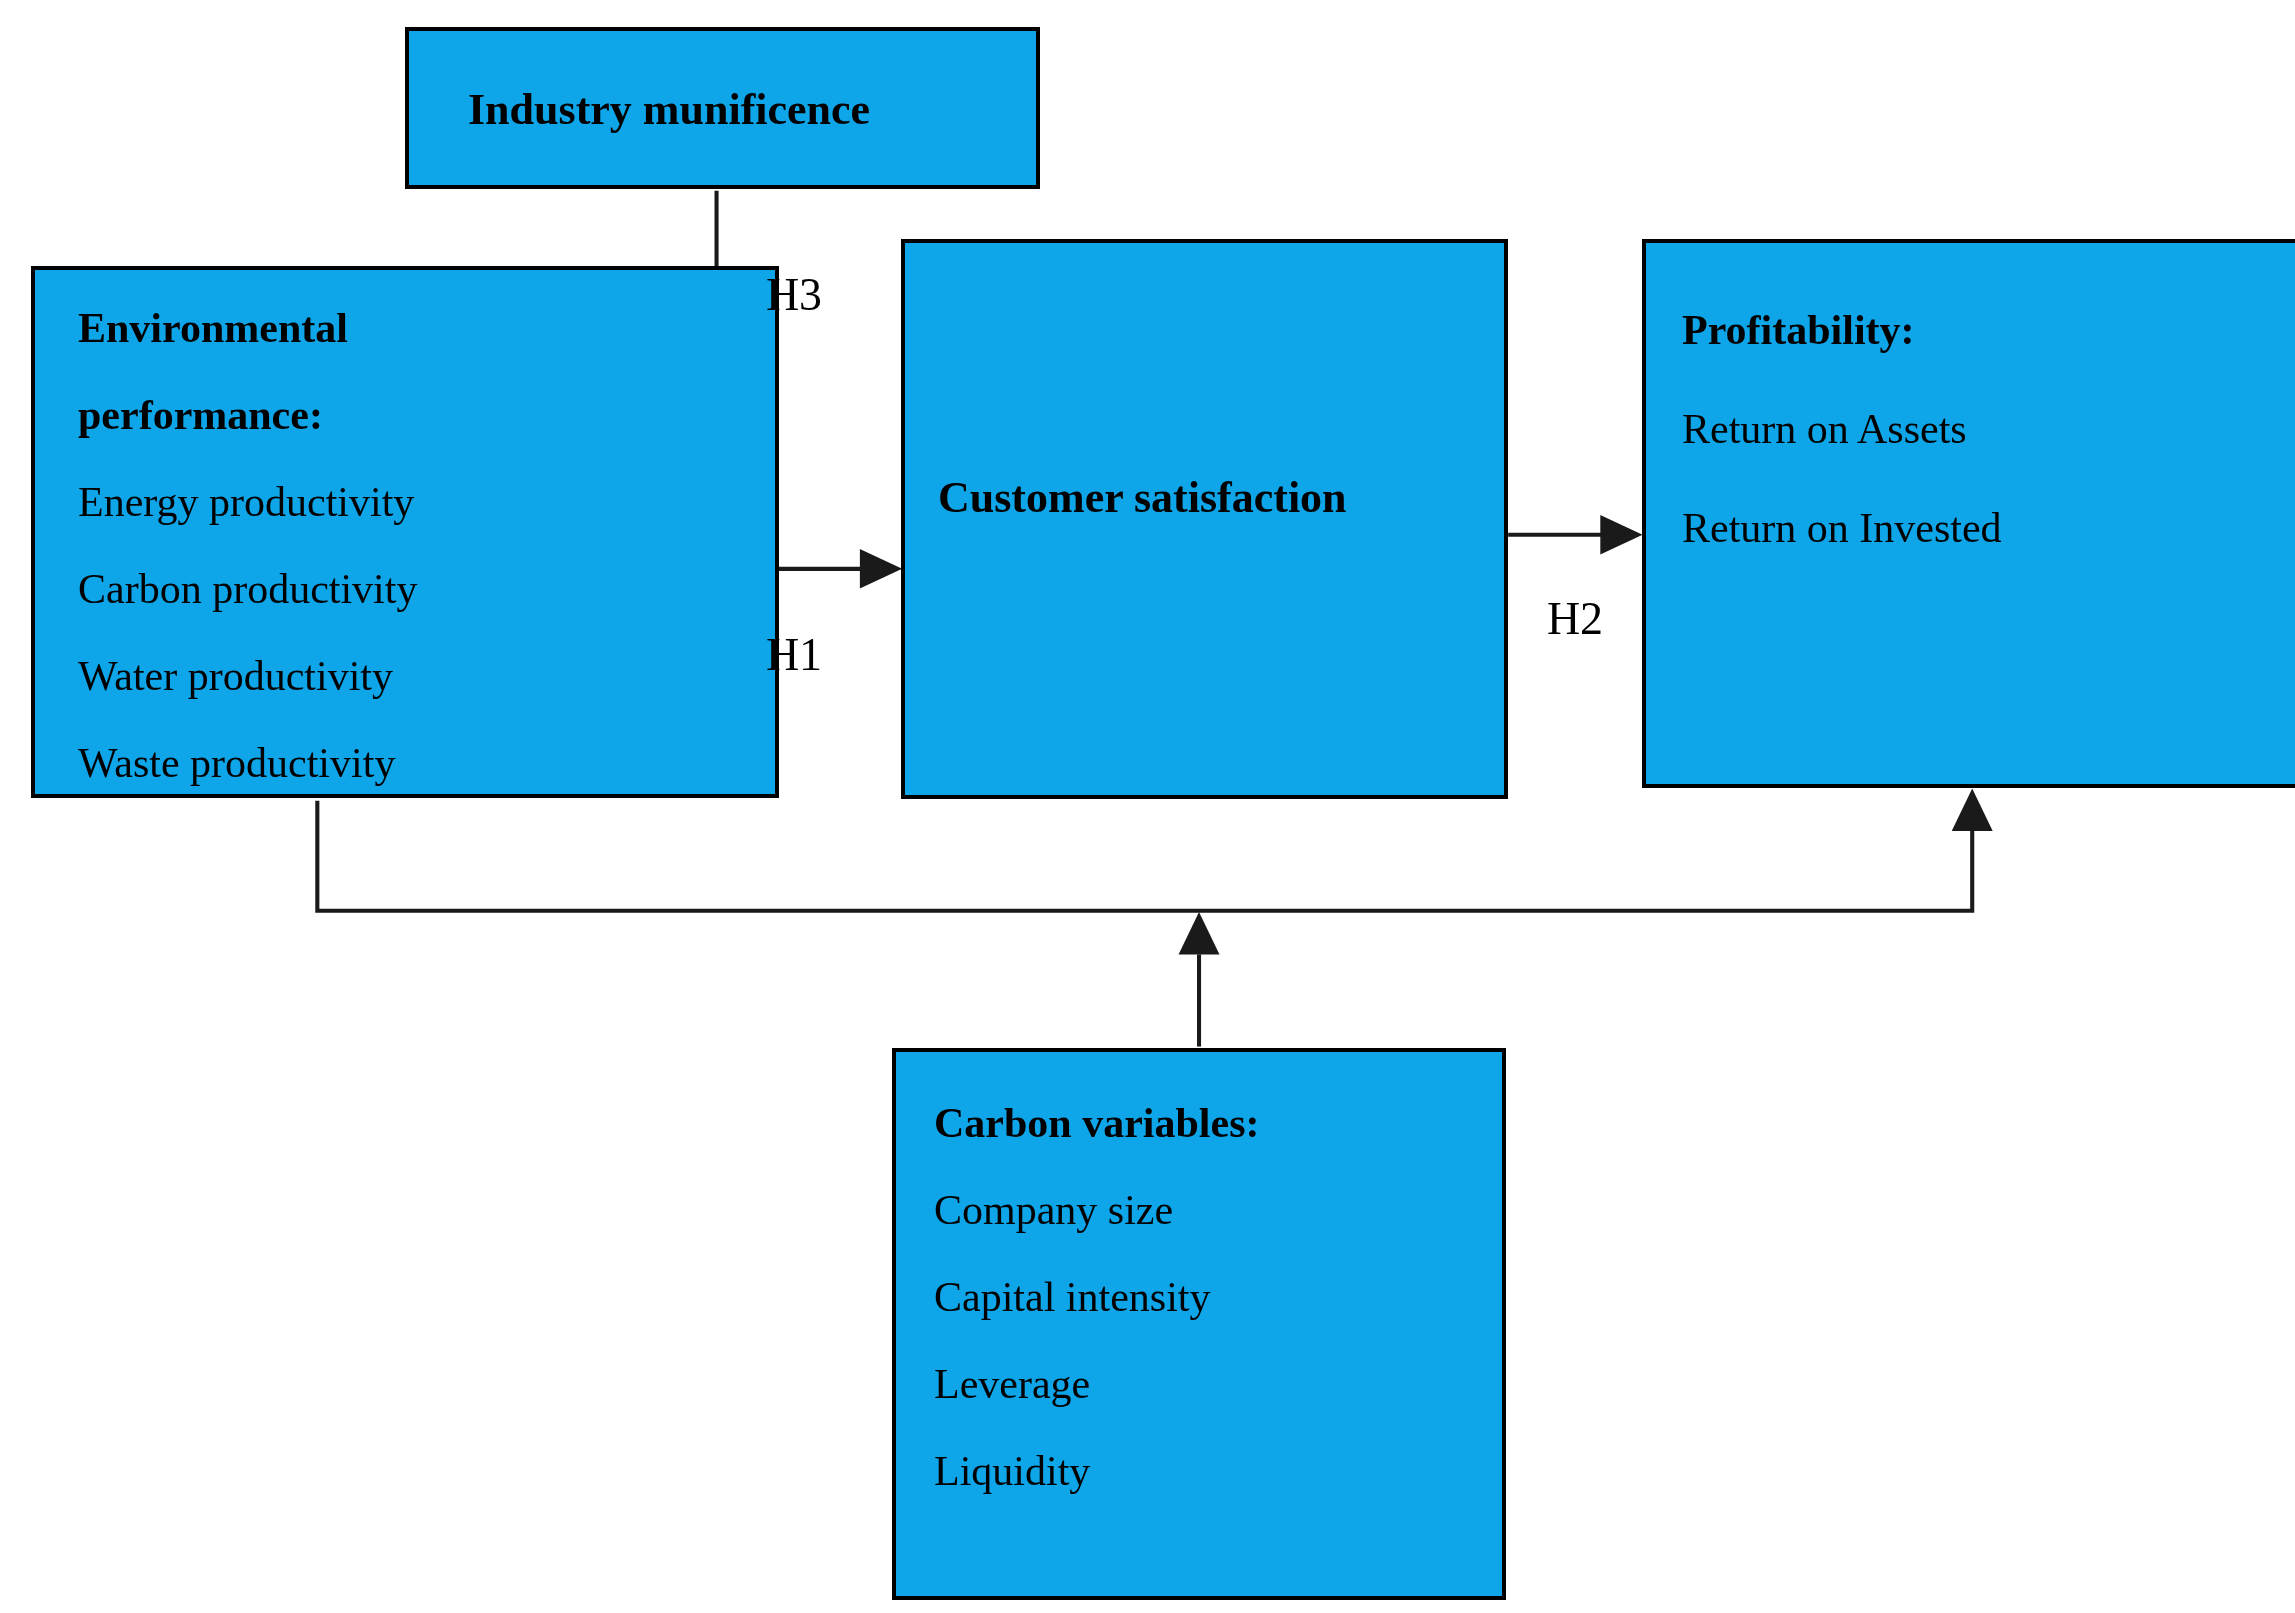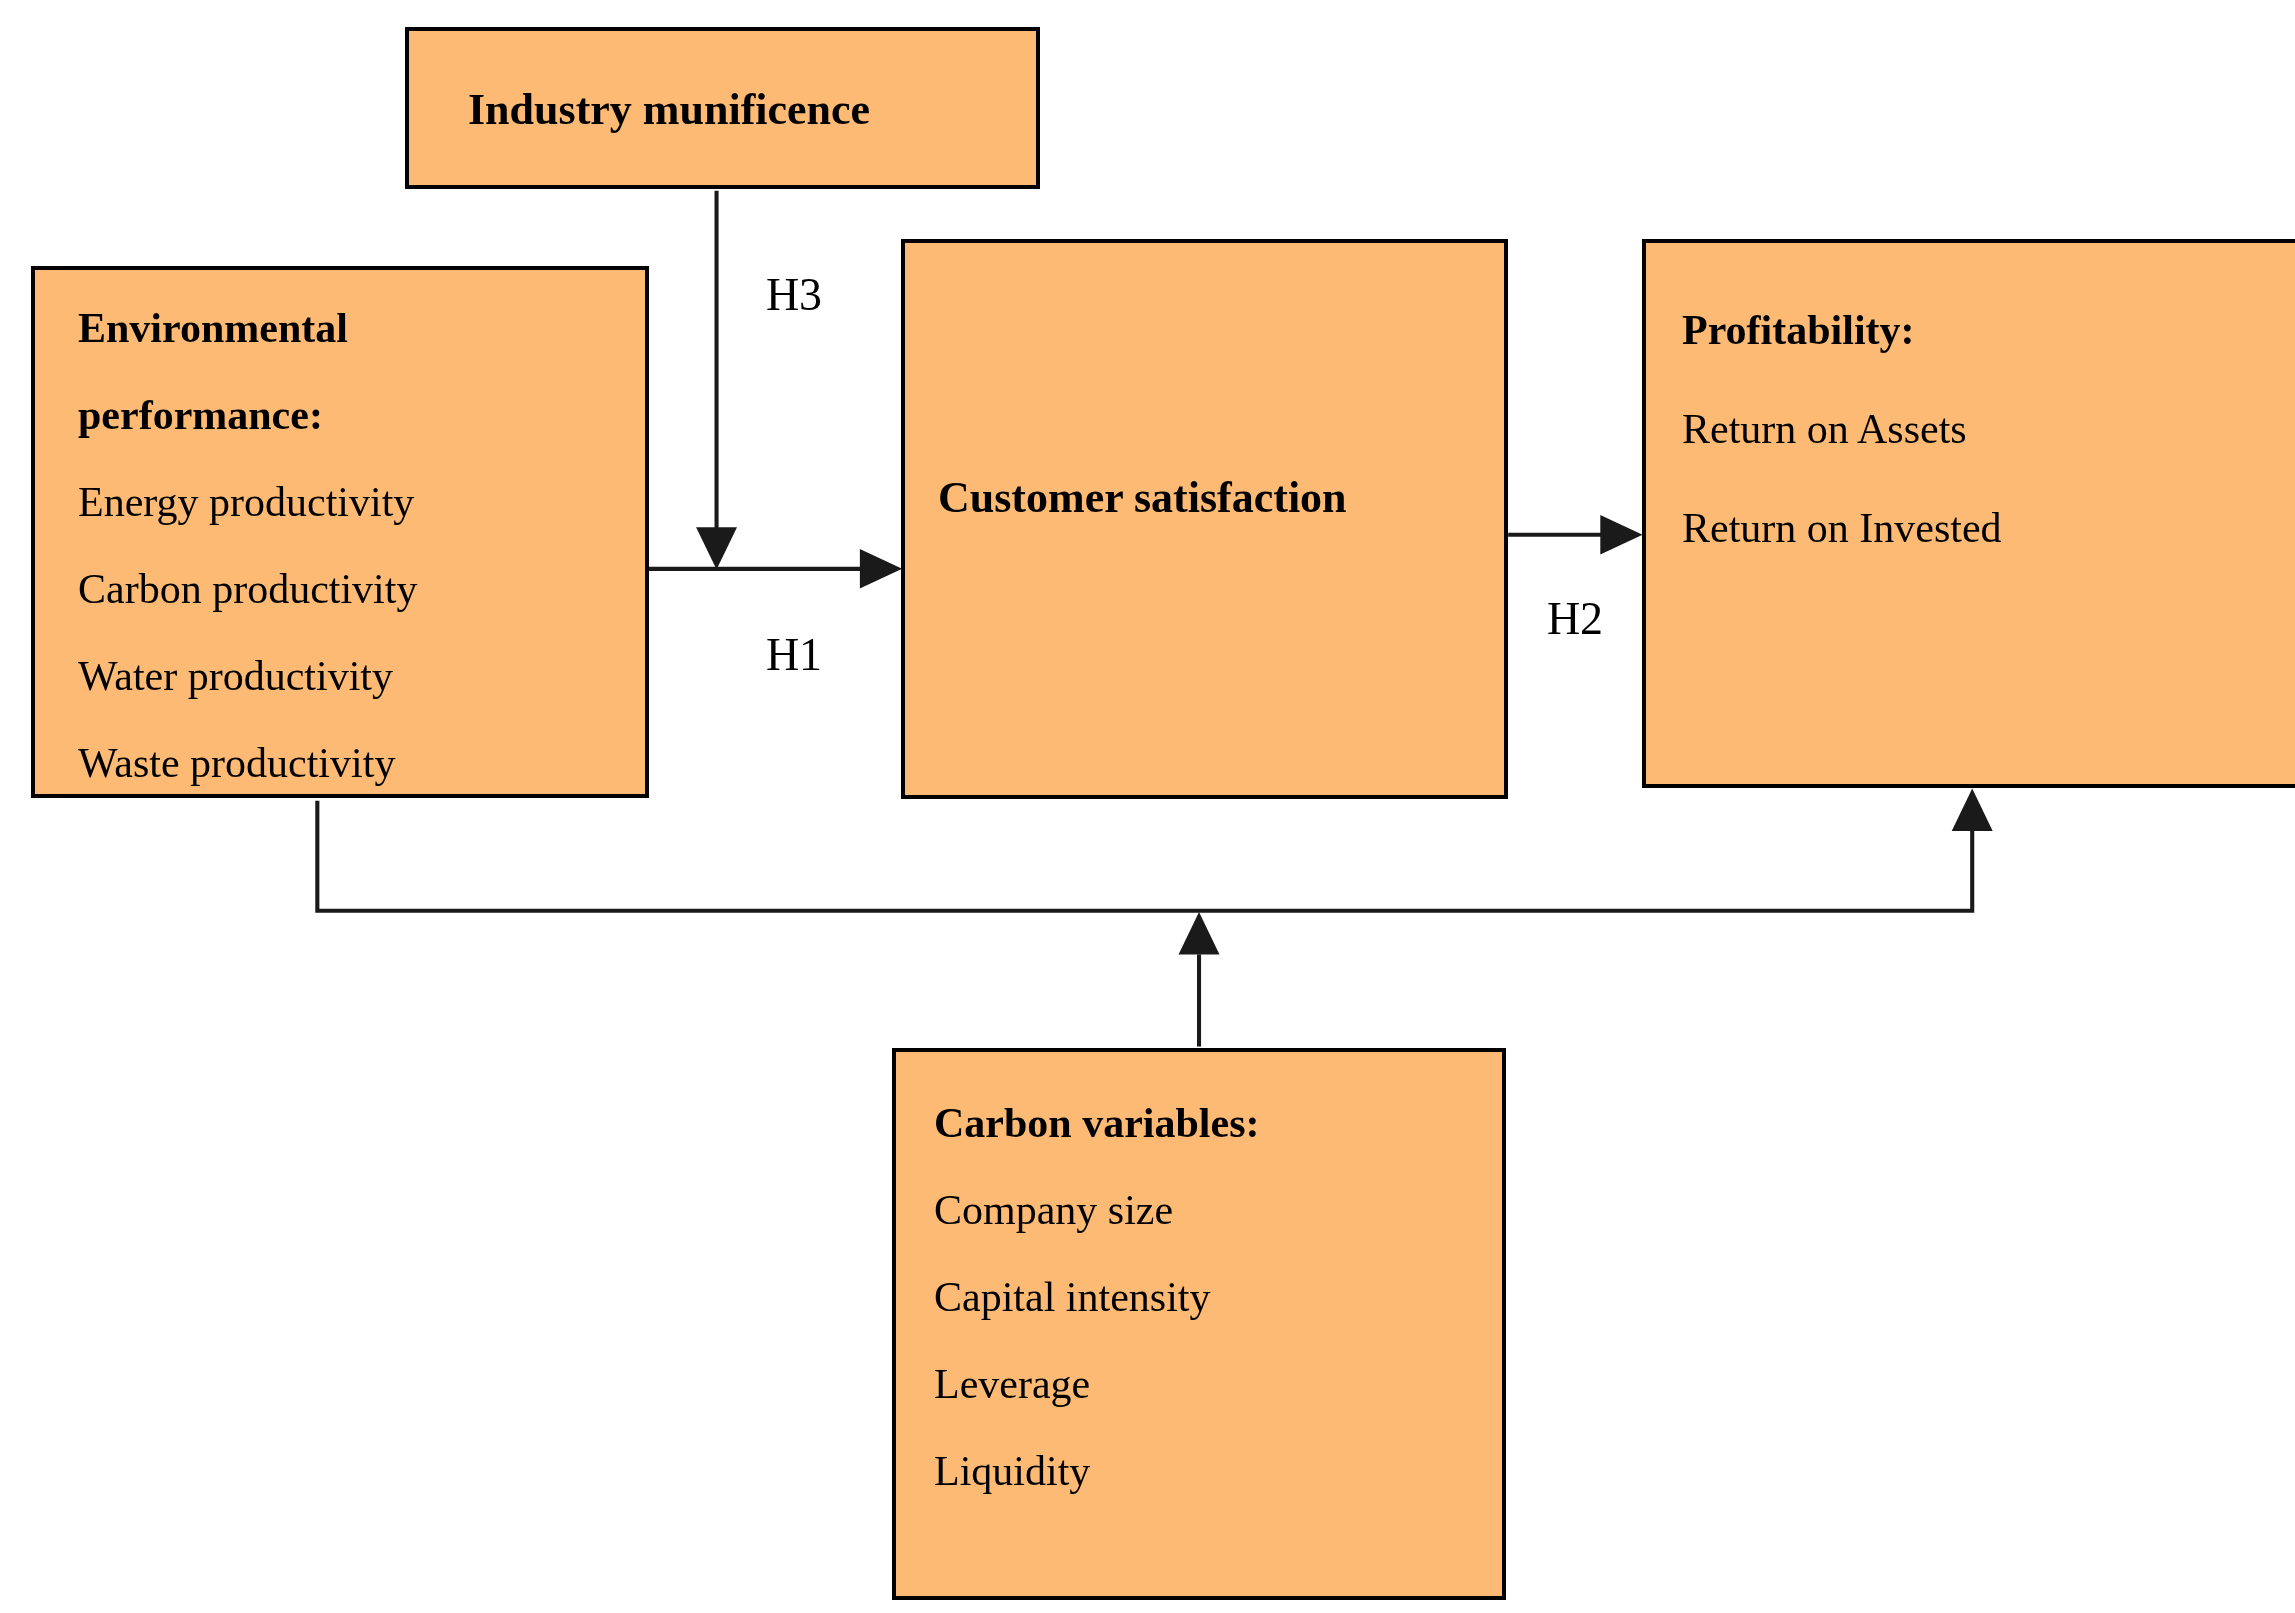--- a/index.html
+++ b/index.html
@@ -13,41 +13,41 @@
     width: 2295px;
     height: 1614px;
     background: #ffffff;
     color: #000000;
     font-family: "Liberation Serif", serif;
     overflow: hidden;
   }
   .box {
     position: absolute;
     border: 4.1px solid #000000;
-    background: #fdba74;
+    background: #0ea5e9;
   }
   .box-title {
     font-weight: bold;
     font-size: 44px;
     white-space: nowrap;
   }
   .txt-line {
     font-size: 42px;
     white-space: nowrap;
   }
   .bold { font-weight: bold; }
 
   
   .box-industry {
     left: 405px; top: 27px; width: 635px; height: 162px;
     padding: 53px 0 0 59px;
   }
   
   .box-environmental {
-    left: 31px; top: 266px; width: 618px; height: 532px;
+    left: 31px; top: 266px; width: 748px; height: 532px;
     padding: 15px 0 0 43px;
   }
   .box-environmental .txt-line { line-height: 87px; }
   
   .box-customer {
     left: 901px; top: 239px; width: 607px; height: 560px;
     padding: 229px 0 17px 33px;
   }
   
   .box-profitability {

